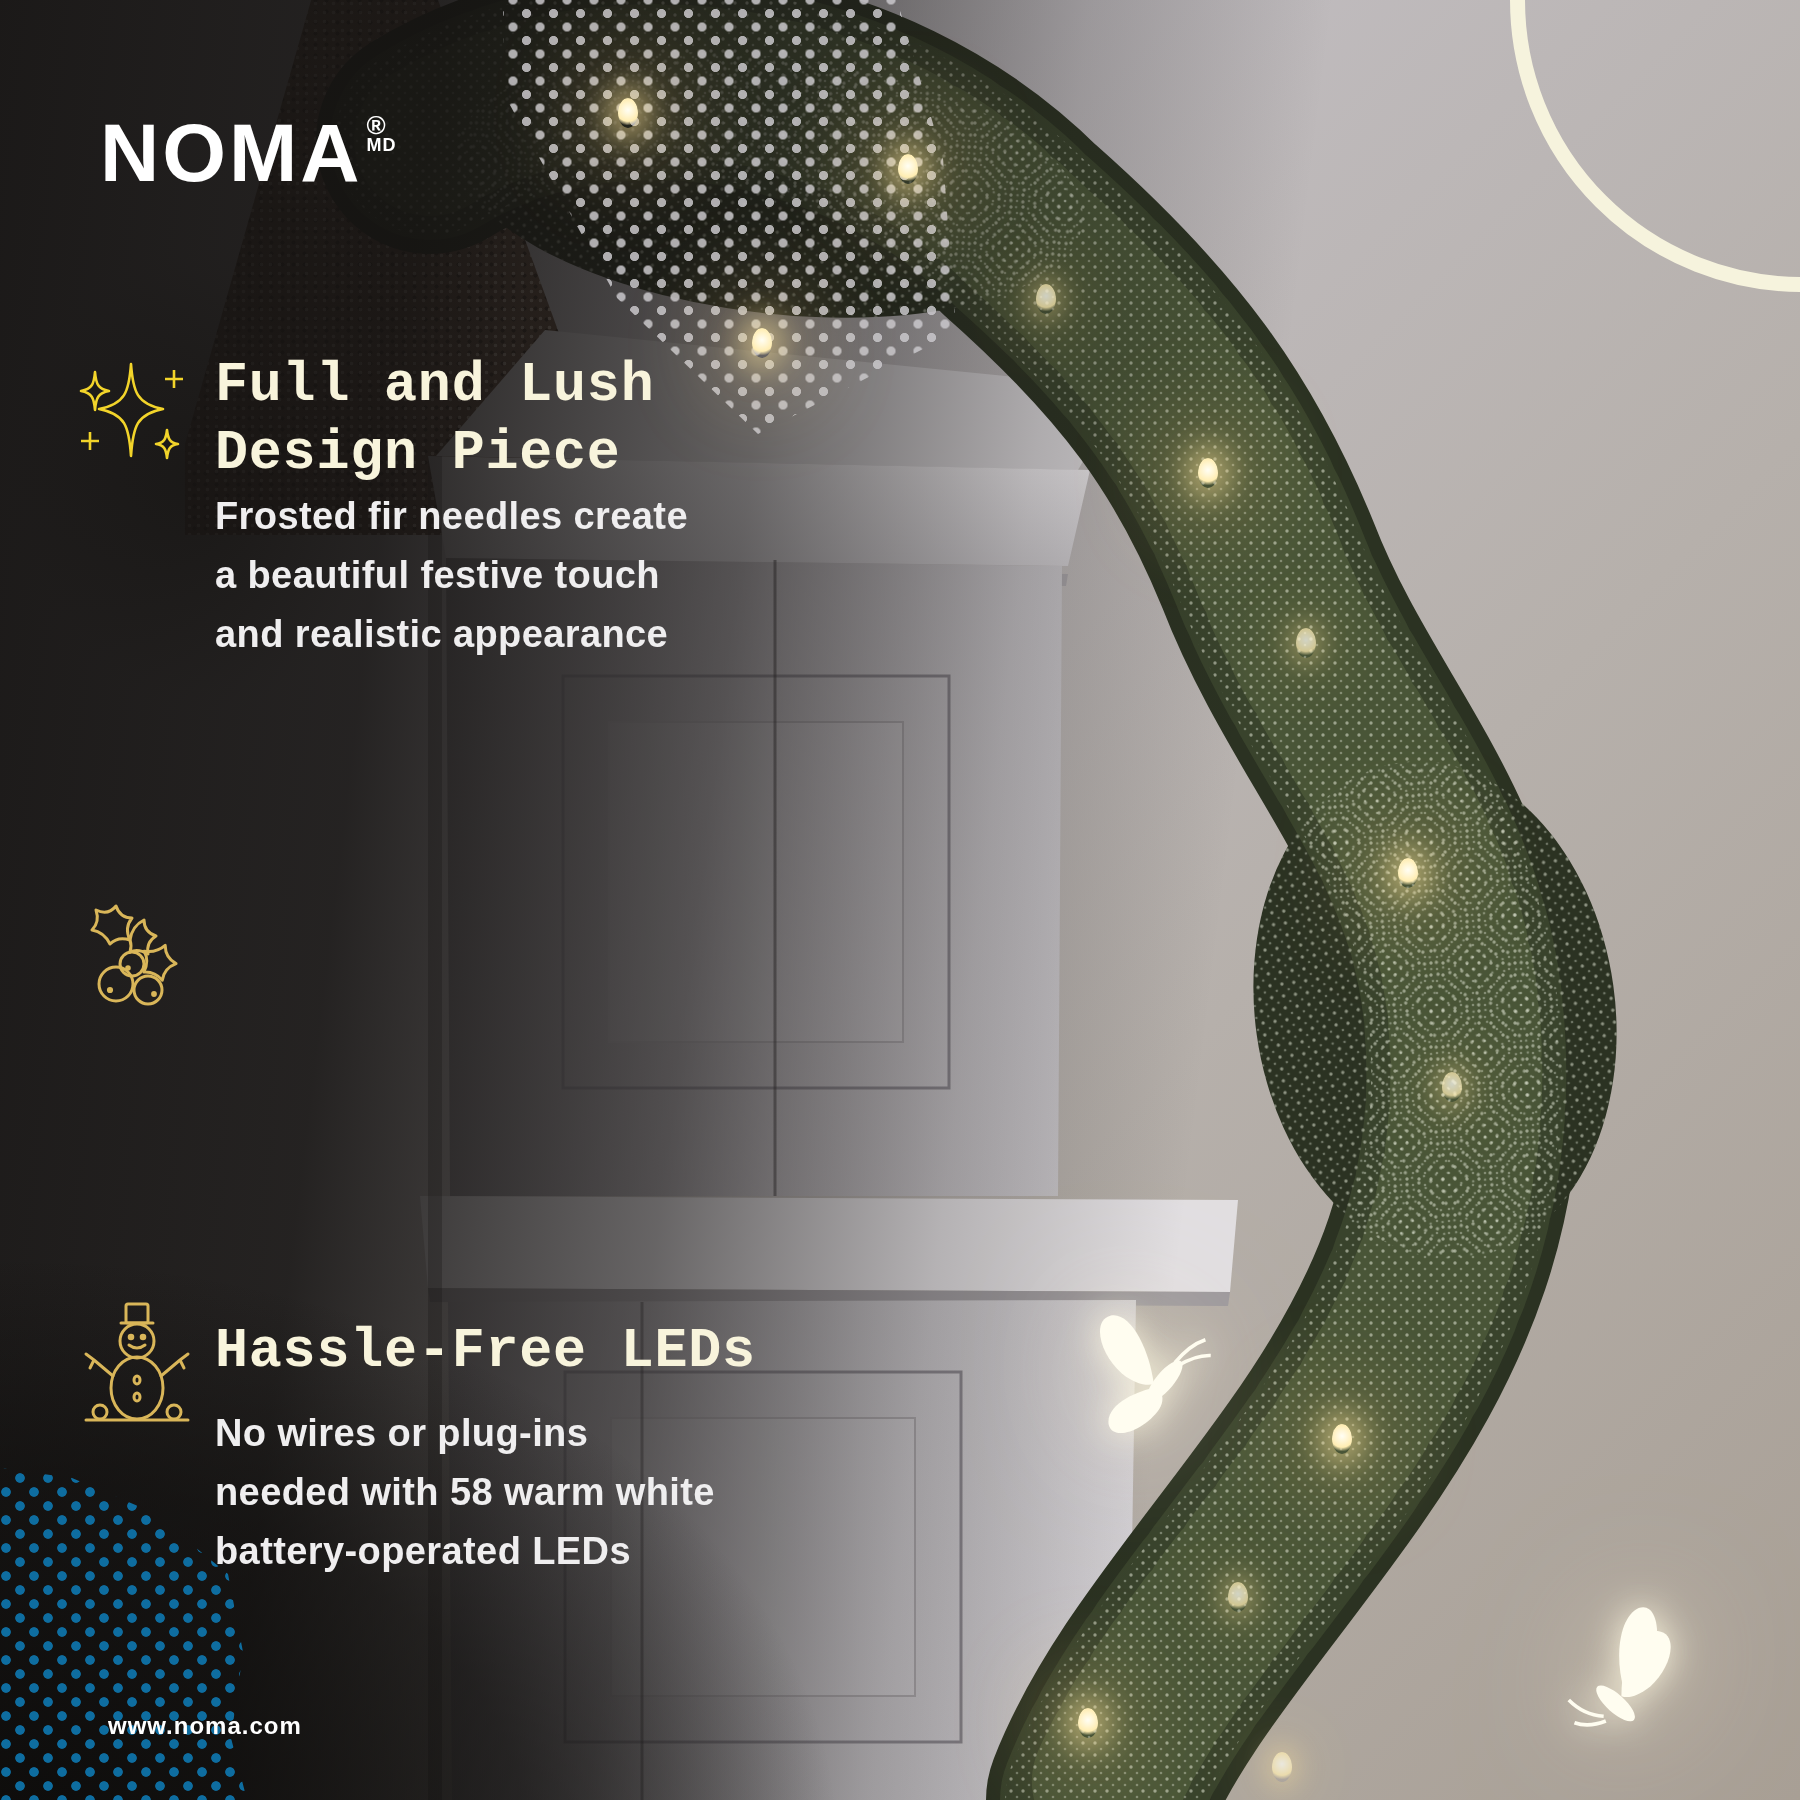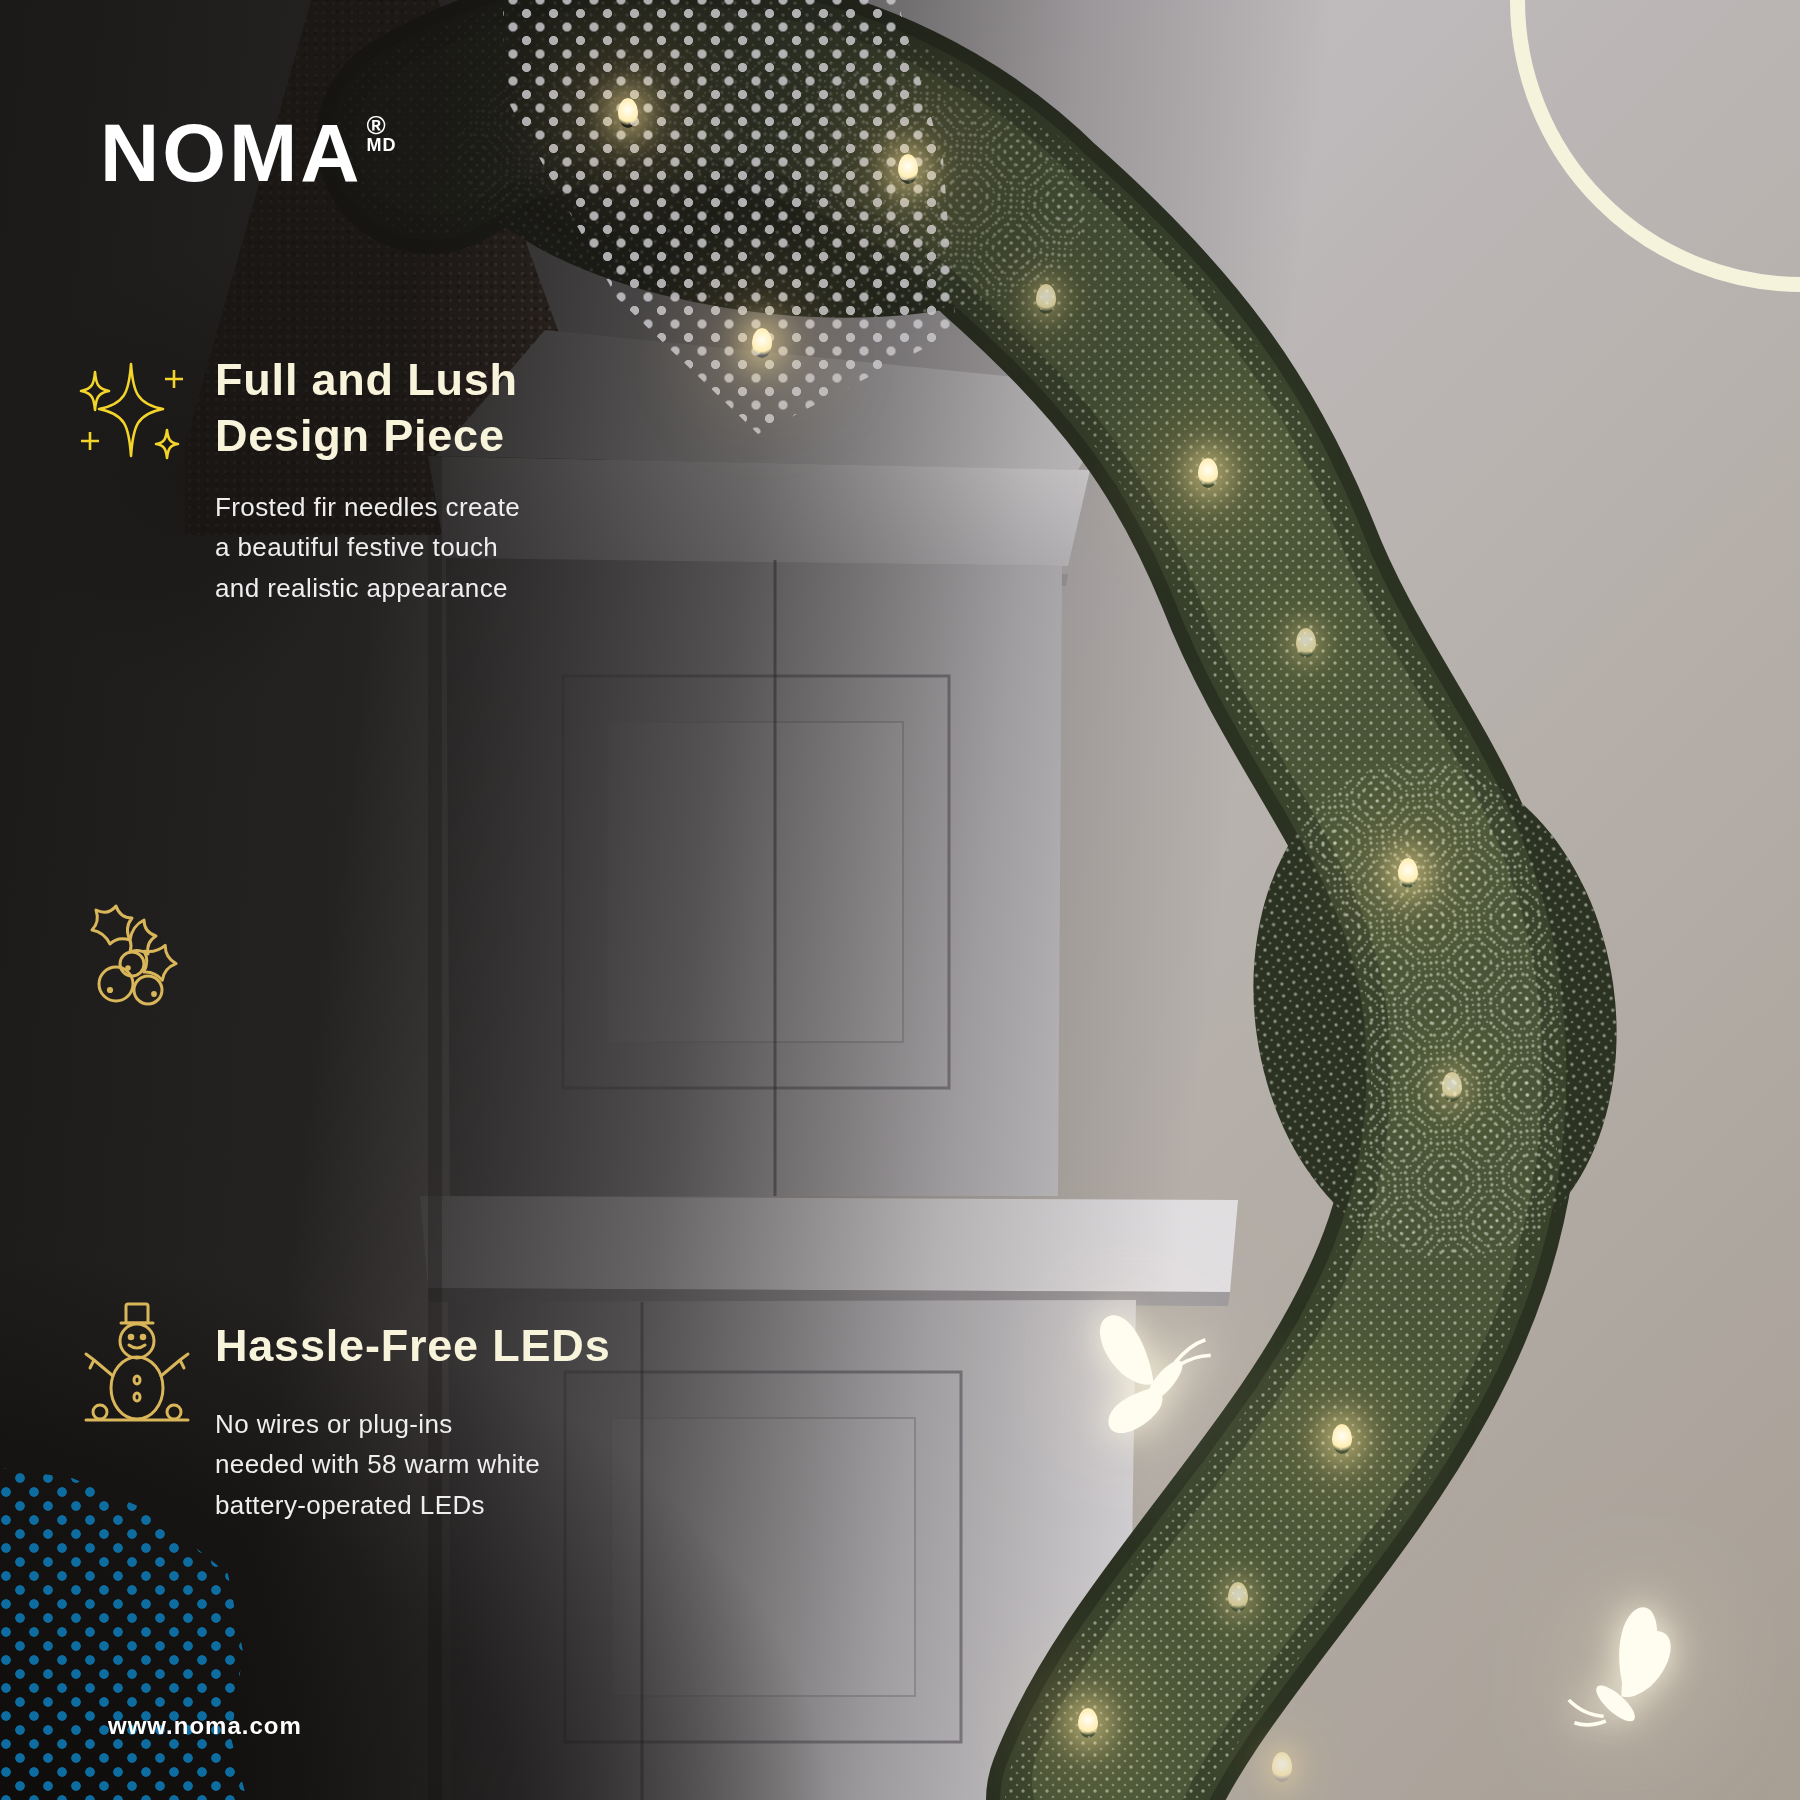--- a/index.html
+++ b/index.html
@@ -51,23 +51,23 @@
   .butterfly{position:absolute;filter:drop-shadow(0 0 18px rgba(255,250,225,.95)) drop-shadow(0 0 60px rgba(255,240,200,.55));}
 
   
   .logo{left:100px;top:112px;color:#fff;display:flex;align-items:flex-start;}
   .logo-text{font-size:82px;font-weight:800;letter-spacing:3px;line-height:1;}
   .logo-marks{display:flex;flex-direction:column;margin-left:4px;margin-top:2px;
     font-weight:700;color:#fff;line-height:.9;}
   .logo-reg{font-size:26px;}
   .logo-md{font-size:18px;letter-spacing:1px;}
 
-  .feature-title{position:absolute;left:215px;color:#f8f4dc;font-size:45px;font-weight:700;
-    letter-spacing:.8px;line-height:1.24;white-space:pre-line;}
-  .feature-body{position:absolute;left:215px;color:#efeeef;font-size:26px;font-weight:400;
+  .feature-title{position:absolute;left:215px;color:#f8f4dc;font-size:55px;font-weight:700;
+    letter-spacing:.8px;line-height:1.24;white-space:pre-line;font-family:Liberation Mono, monospace;}
+  .feature-body{position:absolute;left:215px;color:#efeeef;font-size:38px;font-weight:700;
     letter-spacing:.4px;line-height:1.55;white-space:pre-line;}
   .feature-icon{position:absolute;}
 
   .website{left:108px;top:1712px;color:#ffffff;font-size:24px;font-weight:700;letter-spacing:1px;}
 </style>
 </head>
 <body>
 
 <div class="stage">
 

